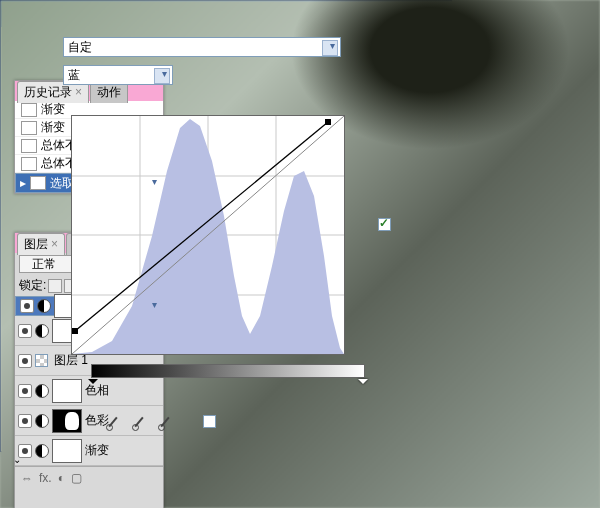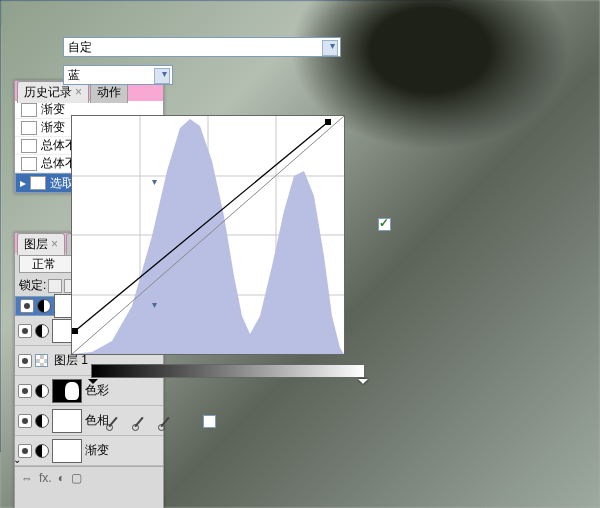--- a/index.html
+++ b/index.html
@@ -148,28 +148,28 @@
         <span>选取</span>
       </div>
     <div class="layer">
         <span class="eye"></span>
         <span class="thumb chk"></span>
         <span>图层 1</span>
       </div>
     <div class="layer">
         <span class="eye"></span>
         <span class="adj"></span>
+        <span class="thumb"></span>
+        <span>色相</span>
+      </div>
+    <div class="layer">
+        <span class="eye"></span>
+        <span class="adj"></span>
         <span class="thumb mask"></span>
         <span>色彩</span>
-      </div>
-    <div class="layer">
-        <span class="eye"></span>
-        <span class="adj"></span>
-        <span class="thumb"></span>
-        <span>色相</span>
       </div>
     <div class="layer">
         <span class="eye"></span>
         <span class="adj"></span>
         <span class="thumb"></span>
         <span>渐变</span>
       </div>
   </div>
   <div class="layer-foot">
     <span>⇔</span>

